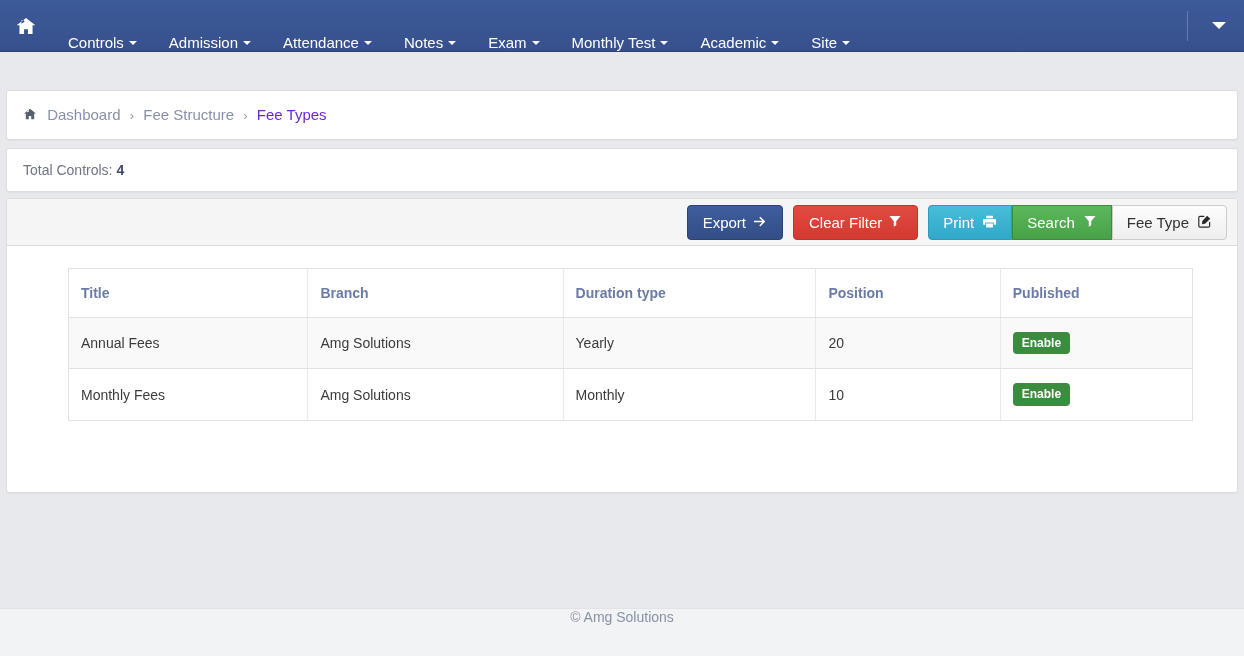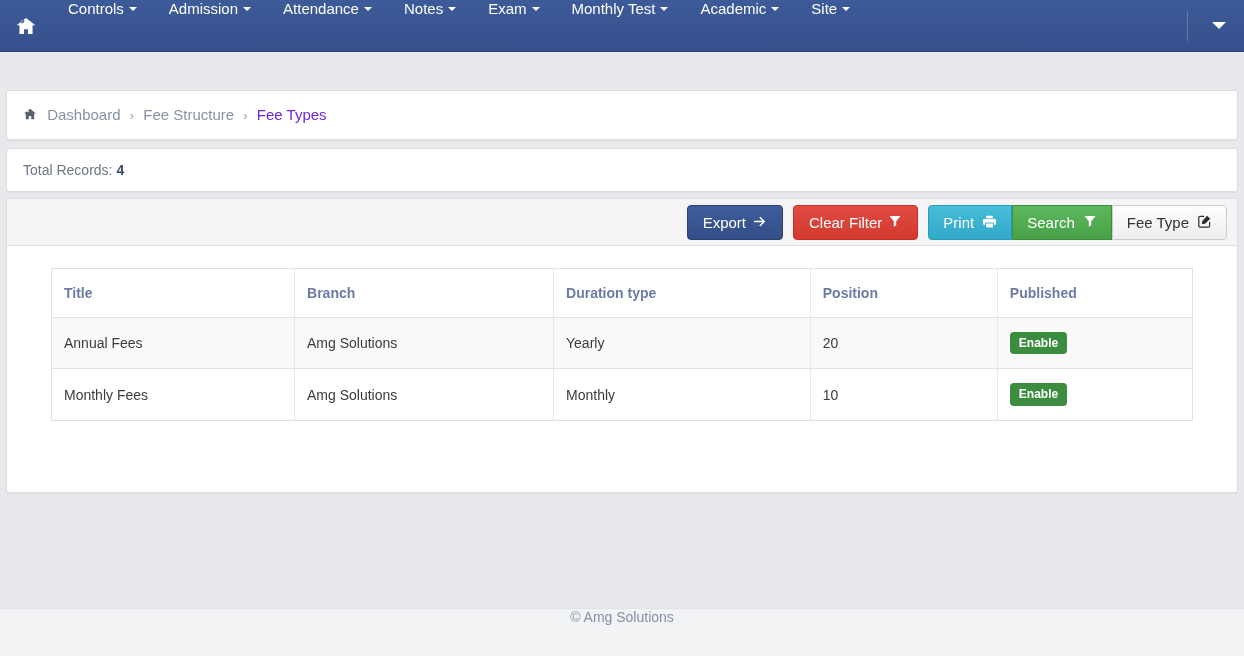--- a/index.html
+++ b/index.html
@@ -32,21 +32,21 @@
   .nav-home {
     width: 52px;
     display: flex;
     align-items: center;
     justify-content: center;
     cursor: pointer;
   }
   .nav-home svg { display: block; }
   .nav-items {
     display: flex;
-    align-items: flex-start;
+    align-items: flex-end;
     flex: 1;
   }
   .nav-item {
     display: flex;
     align-items: center;
     padding: 0 16px;
     color: #ffffff;
     font-size: 15px;
     white-space: nowrap;
     cursor: pointer;
@@ -142,20 +142,21 @@
     border-bottom: 1px solid #dddddd;
     padding: 10px 10px;
     display: flex;
     justify-content: flex-end;
     align-items: center;
     height: 47px;
   }
   .panel-body {
     padding: 22px 44px;
     background: #ffffff;
+    margin-left: 17px;
   }
 
   
   .btn {
     display: inline-flex;
     align-items: center;
     gap: 6px;
     font-size: 15px;
     line-height: 1;
     padding: 8px 13px;
@@ -338,21 +339,21 @@
       </svg>
     </span>
     <a class="bc-link">Dashboard</a>
     <span class="bc-sep">›</span>
     <a class="bc-link">Fee Structure</a>
     <span class="bc-sep">›</span>
     <span class="bc-active">Fee Types</span>
   </div>
 
   <div class="panel panel-records">
-    <span>Total Records:</span>
+    <span>Total Controls:</span>
     <span class="records-count">4</span>
   </div>
 
   <div class="panel panel-main">
 
     <div class="panel-head">
 
       <button class="btn btn-export">
         <span>Export</span>
         <span class="icon-sm">

